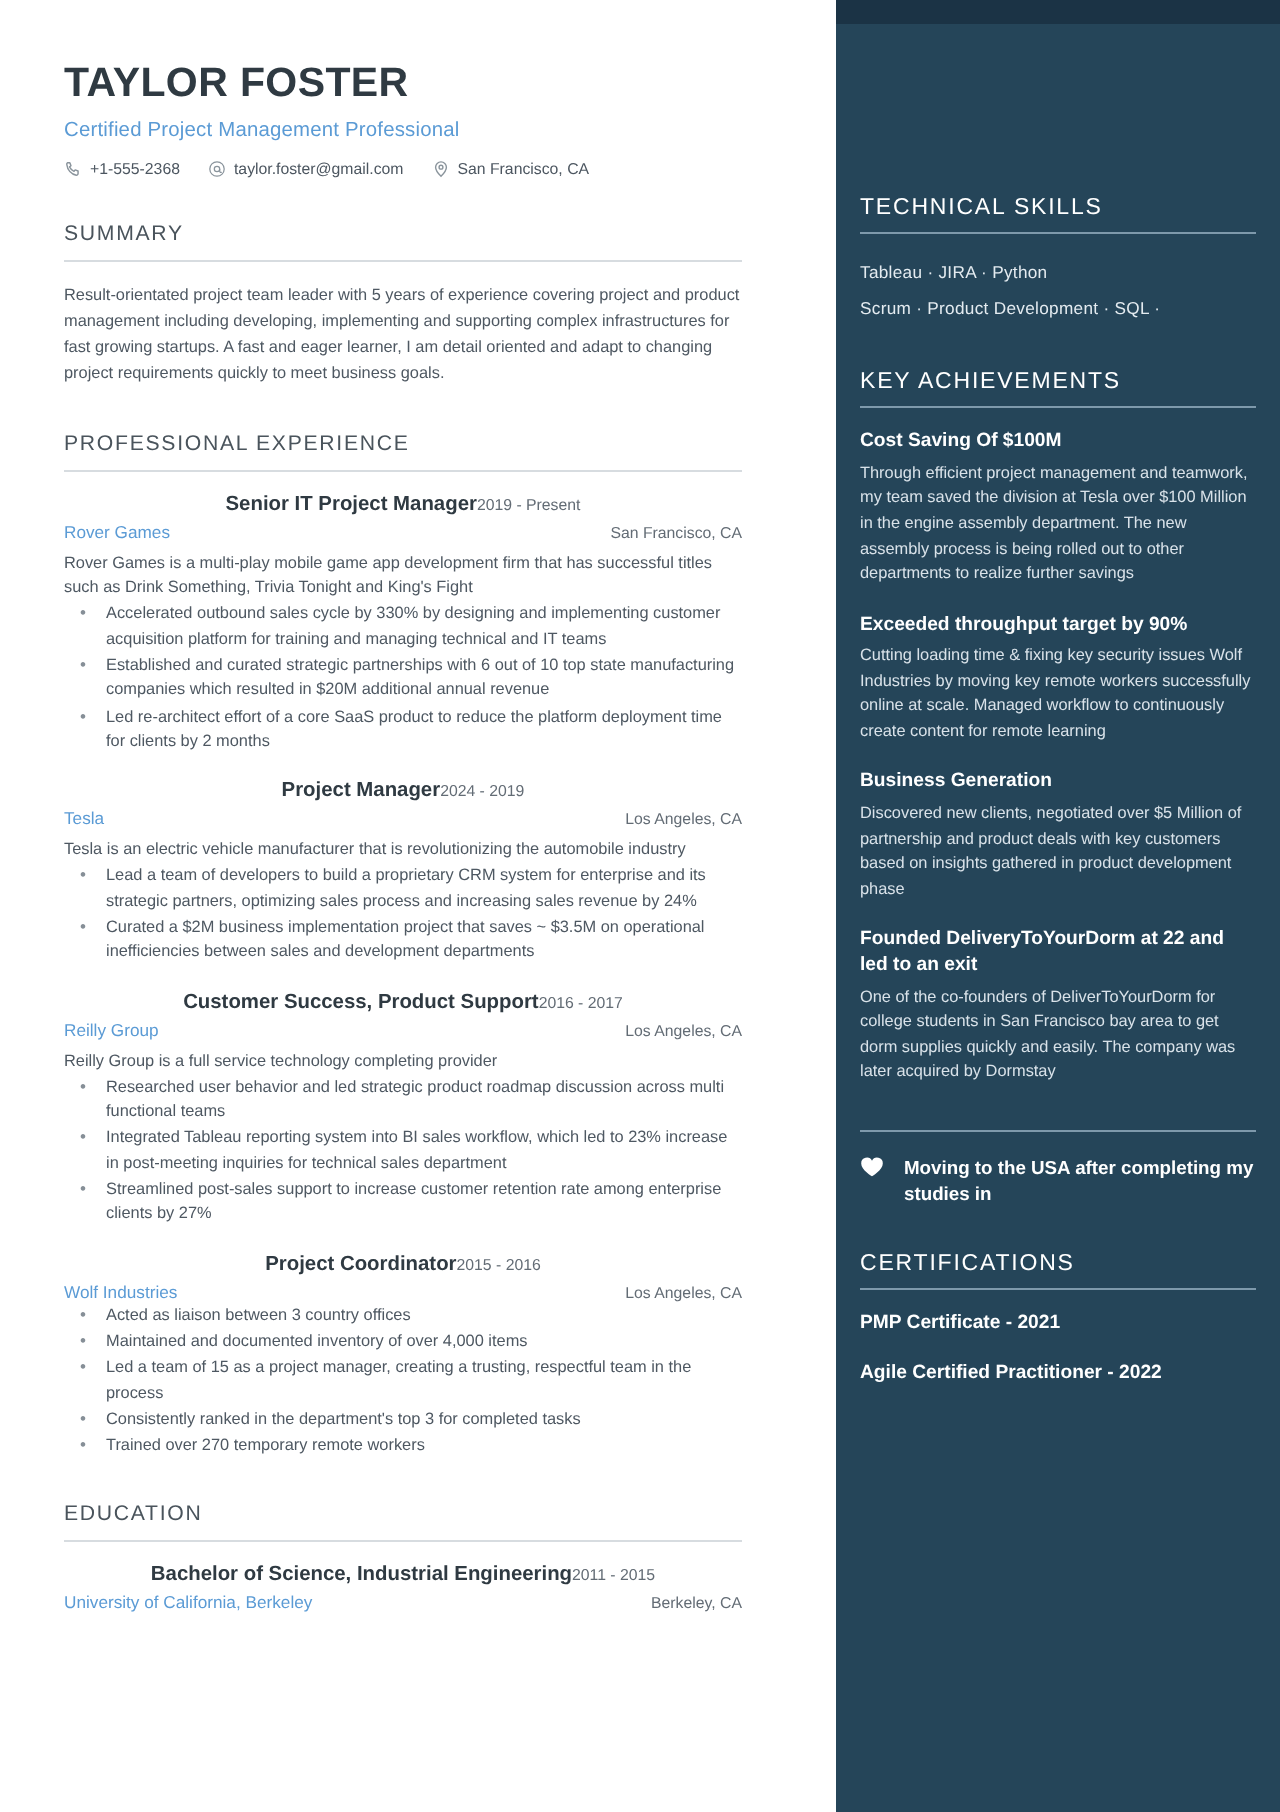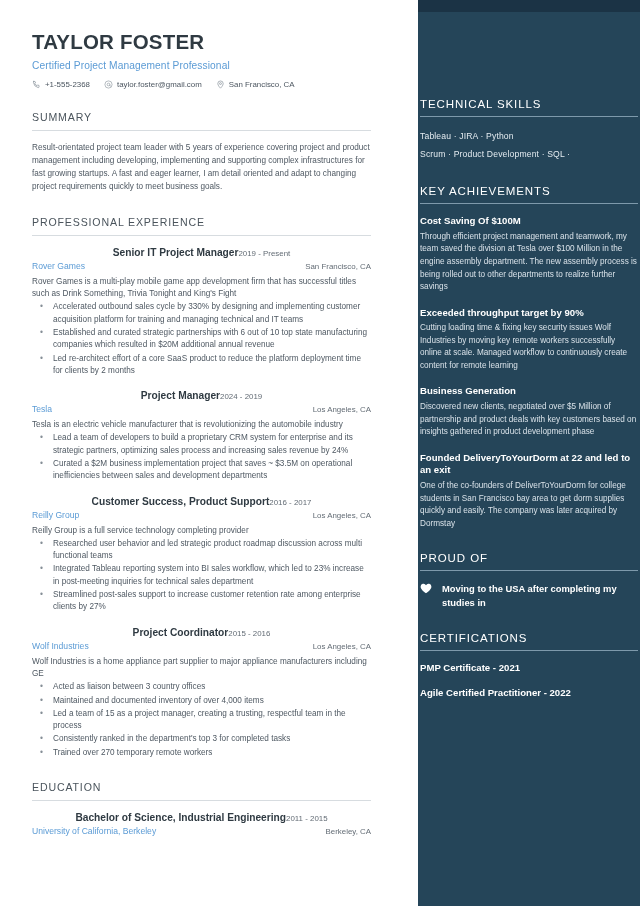--- a/index.html
+++ b/index.html
@@ -8,21 +8,21 @@
     background:#ffffff;
     font-family:"Liberation Sans", sans-serif;
     -webkit-font-smoothing:antialiased;
   }
   .page { position:relative; width:640px; height:906px; background:#ffffff; overflow:hidden; }
 
   
   .sidebar {
     position:absolute; top:0; right:0; width:222px; height:906px;
     background:#254559; color:#ffffff;
-    padding:0 2px;
+    padding:0 12px;
   }
   .sidebar-topstrip {
     position:absolute; top:0; left:0; width:222px; height:12px;
     background:#1b3345;
   }
   .sb-section { margin-top:22px; }
   .sb-section.first { margin-top:98px; }
   .sb-head {
     font-size:11.5px; letter-spacing:.9px; font-weight:400;
     color:#ffffff; text-transform:uppercase; padding-bottom:6px;
@@ -179,21 +179,20 @@
           </div>
           <div class="job">
             <div class="job-row">
               <div class="job-title">Project Coordinator</div>
               <div class="job-dates">2015 - 2016</div>
             </div>
             <div class="job-row2">
               <div class="job-company">Wolf Industries</div>
               <div class="job-loc">Los Angeles, CA</div>
             </div>
-            <div class="job-desc">Wolf Industries is a home appliance part supplier to major appliance manufacturers including GE</div>
             <ul class="bullets">
               <li>Acted as liaison between 3 country offices</li>
               <li>Maintained and documented inventory of over 4,000 items</li>
               <li>Led a team of 15 as a project manager, creating a trusting, respectful team in the process</li>
               <li>Consistently ranked in the department's top 3 for completed tasks</li>
               <li>Trained over 270 temporary remote workers</li>
             </ul>
           </div>
         </div>
     </div>
@@ -243,21 +242,20 @@
             <div class="ach-body">Discovered new clients, negotiated over $5 Million of partnership and product deals with key customers based on insights gathered in product development phase</div>
           </div>
           <div class="ach">
             <div class="ach-title">Founded DeliveryToYourDorm at 22 and led to an exit</div>
             <div class="ach-body">One of the co-founders of DeliverToYourDorm for college students in San Francisco bay area to get dorm supplies quickly and easily. The company was later acquired by Dormstay</div>
           </div>
         </div>
     </div>
 
     <div class="sb-section">
-      <div class="sb-head">PROUD OF</div>
       <div class="sb-rule"></div>
       <div class="proud-item">
         <span class="heart-icon">
           <svg viewBox="0 0 16 14" width="12" height="11" fill="#ffffff">
             <path d="M8 13.2S.8 8.9.8 4.6A3.8 3.8 0 0 1 8 2.8 3.8 3.8 0 0 1 15.2 4.6C15.2 8.9 8 13.2 8 13.2z"></path>
           </svg>
         </span>
         <span class="proud-text">Moving to the USA after completing my studies in</span>
       </div>
     </div>

